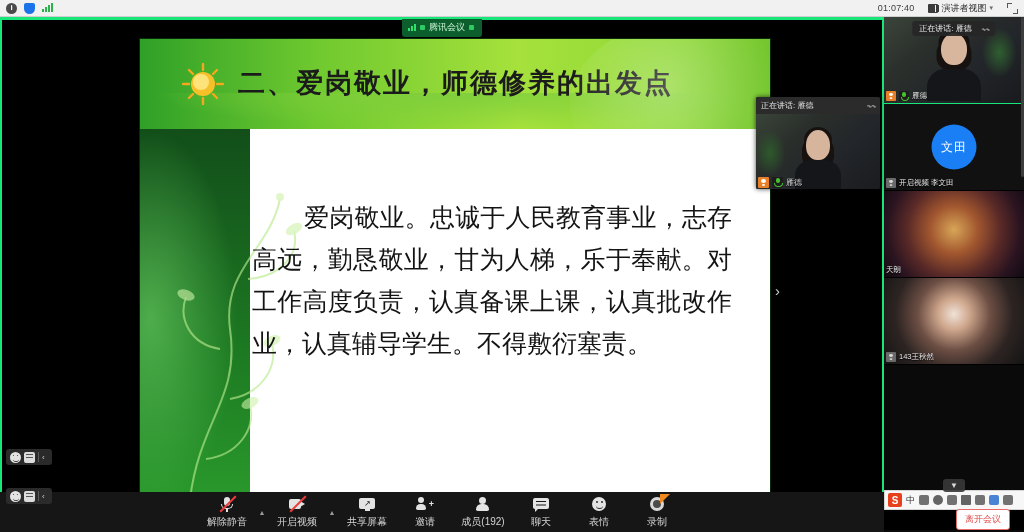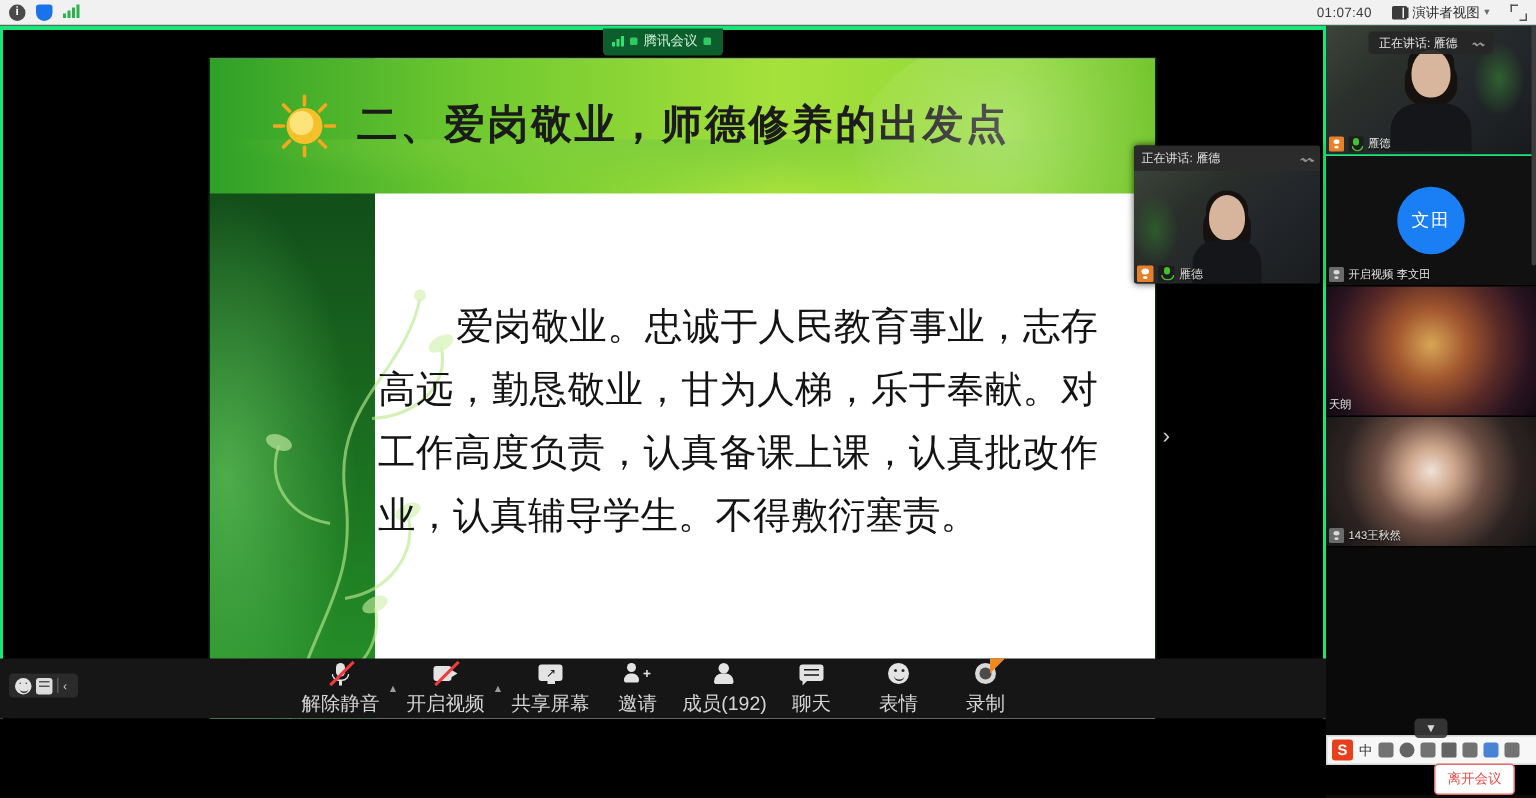--- a/index.html
+++ b/index.html
@@ -42,21 +42,21 @@
   .tb-caret { font-size: 7px; color: #6b6b6b; }
   .tb-expand { width: 11px; height: 11px; position: relative; }
   .tb-expand::before, .tb-expand::after {
     content: ""; position: absolute; width: 4px; height: 4px; border: 1px solid #555;
   }
   .tb-expand::before { left: 0; top: 0; border-right: none; border-bottom: none; }
   .tb-expand::after { right: 0; bottom: 0; border-left: none; border-top: none; }
 
   
   .stage {
-    position: absolute; top: 17px; left: 0; width: 884px; height: 462px;
+    position: absolute; top: 17px; left: 0; width: 884px; height: 515px;
     background: #000; overflow: hidden;
   }
 
   
   .share-frame {
     position: absolute; top: 0; left: 0; width: 884px; height: 492px;
     border: 2px solid #19e67a; border-top-width: 3px;
     pointer-events: none;
   }
   .share-badge {
@@ -202,21 +202,21 @@
   
   .toolbar {
     position: absolute; left: 0; bottom: 0; width: 884px; height: 40px;
     background: #161616;
     display: flex; align-items: center; justify-content: center; gap: 0px;
   }
   .tb-item {
     display: flex; flex-direction: column; align-items: center; justify-content: center;
     width: 58px; height: 40px; gap: 3px; color: #cfcfcf;
   }
-  .tb-item .lbl { font-size: 13px; color: #d5d5d5; white-space: nowrap; }
+  .tb-item .lbl { font-size: 10px; color: #d5d5d5; white-space: nowrap; }
   .tb-split { width: 12px; height: 40px; display:flex; align-items:center; justify-content:center; color:#9a9a9a; font-size: 7px; }
   .ic { width: 18px; height: 16px; position: relative; }
 
   
   .ic-mic .m-body { position:absolute; left:6px; top:1px; width:6px; height:9px; border-radius:3px; background:#e3e3e3; }
   .ic-mic .m-arc { position:absolute; left:3px; top:8px; width:12px; height:5px; border:1.4px solid #e3e3e3; border-top:none; border-radius:0 0 7px 7px; }
   .ic-mic .m-stem { position:absolute; left:8.4px; top:13px; width:1.4px; height:3px; background:#e3e3e3; }
   .slash { position:absolute; left:-1px; top:7px; width:22px; height:2px; background:#ee3b3b; transform: rotate(-45deg); transform-origin:center; }
 
   

